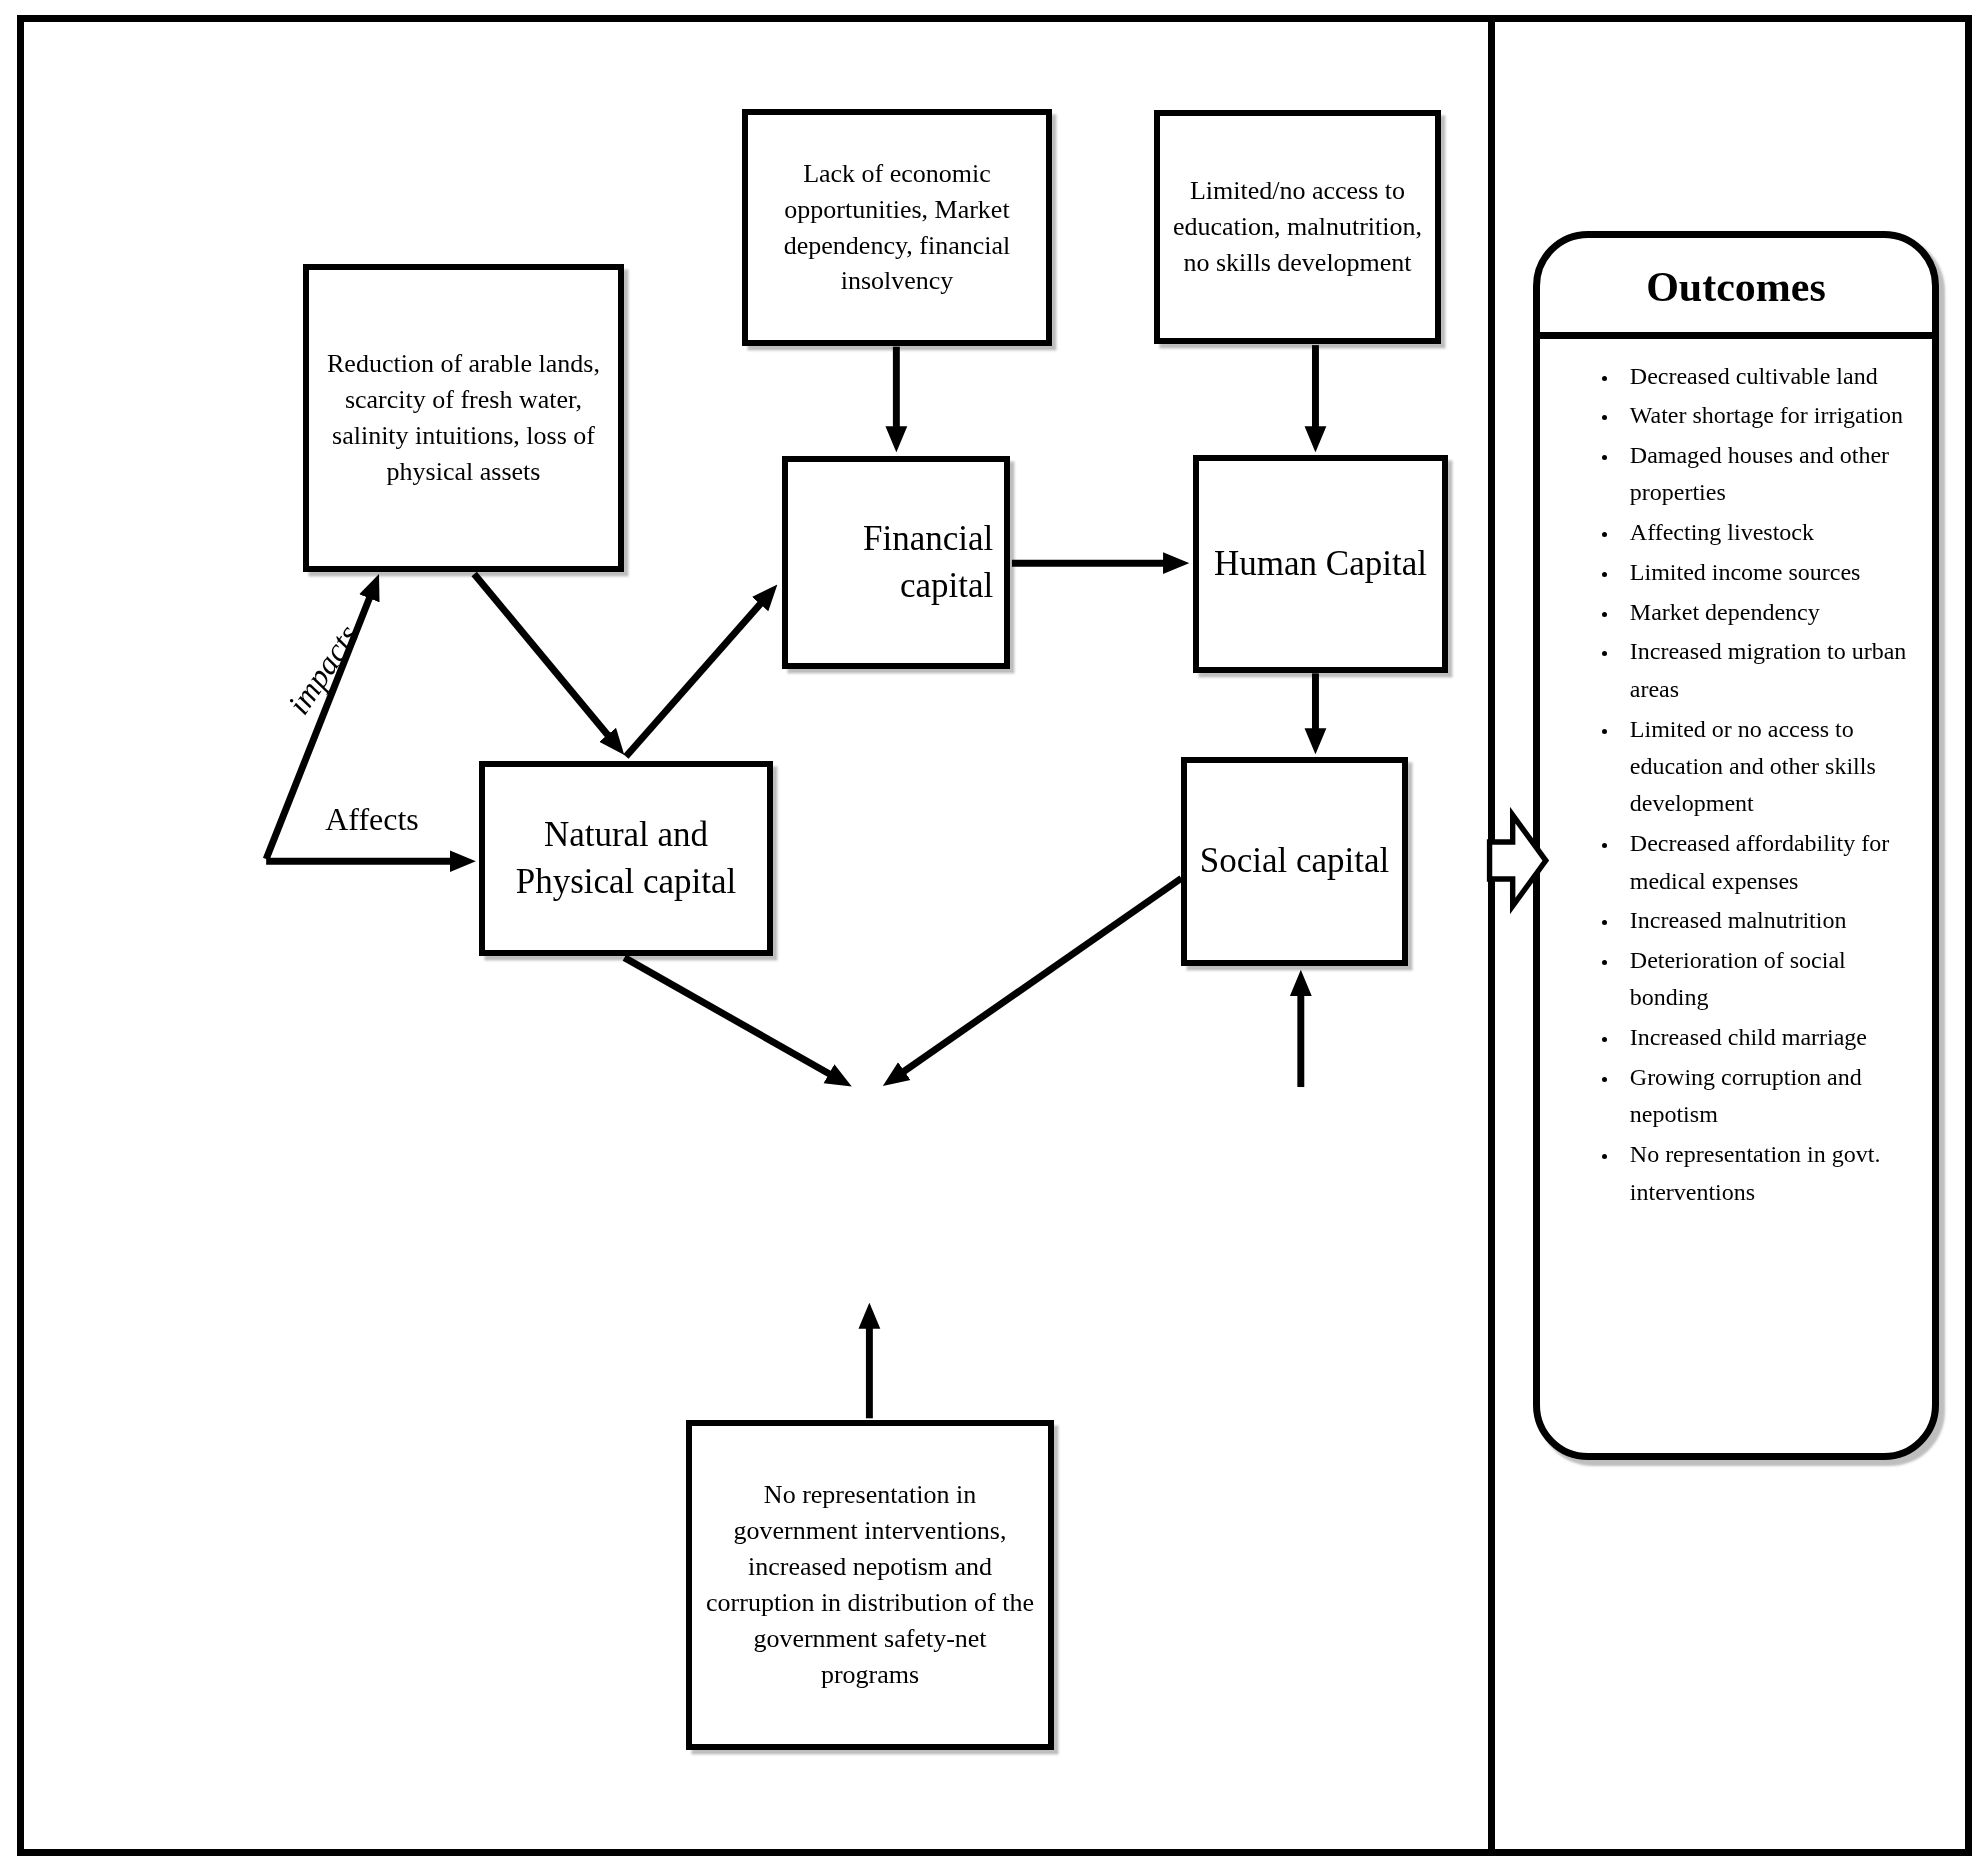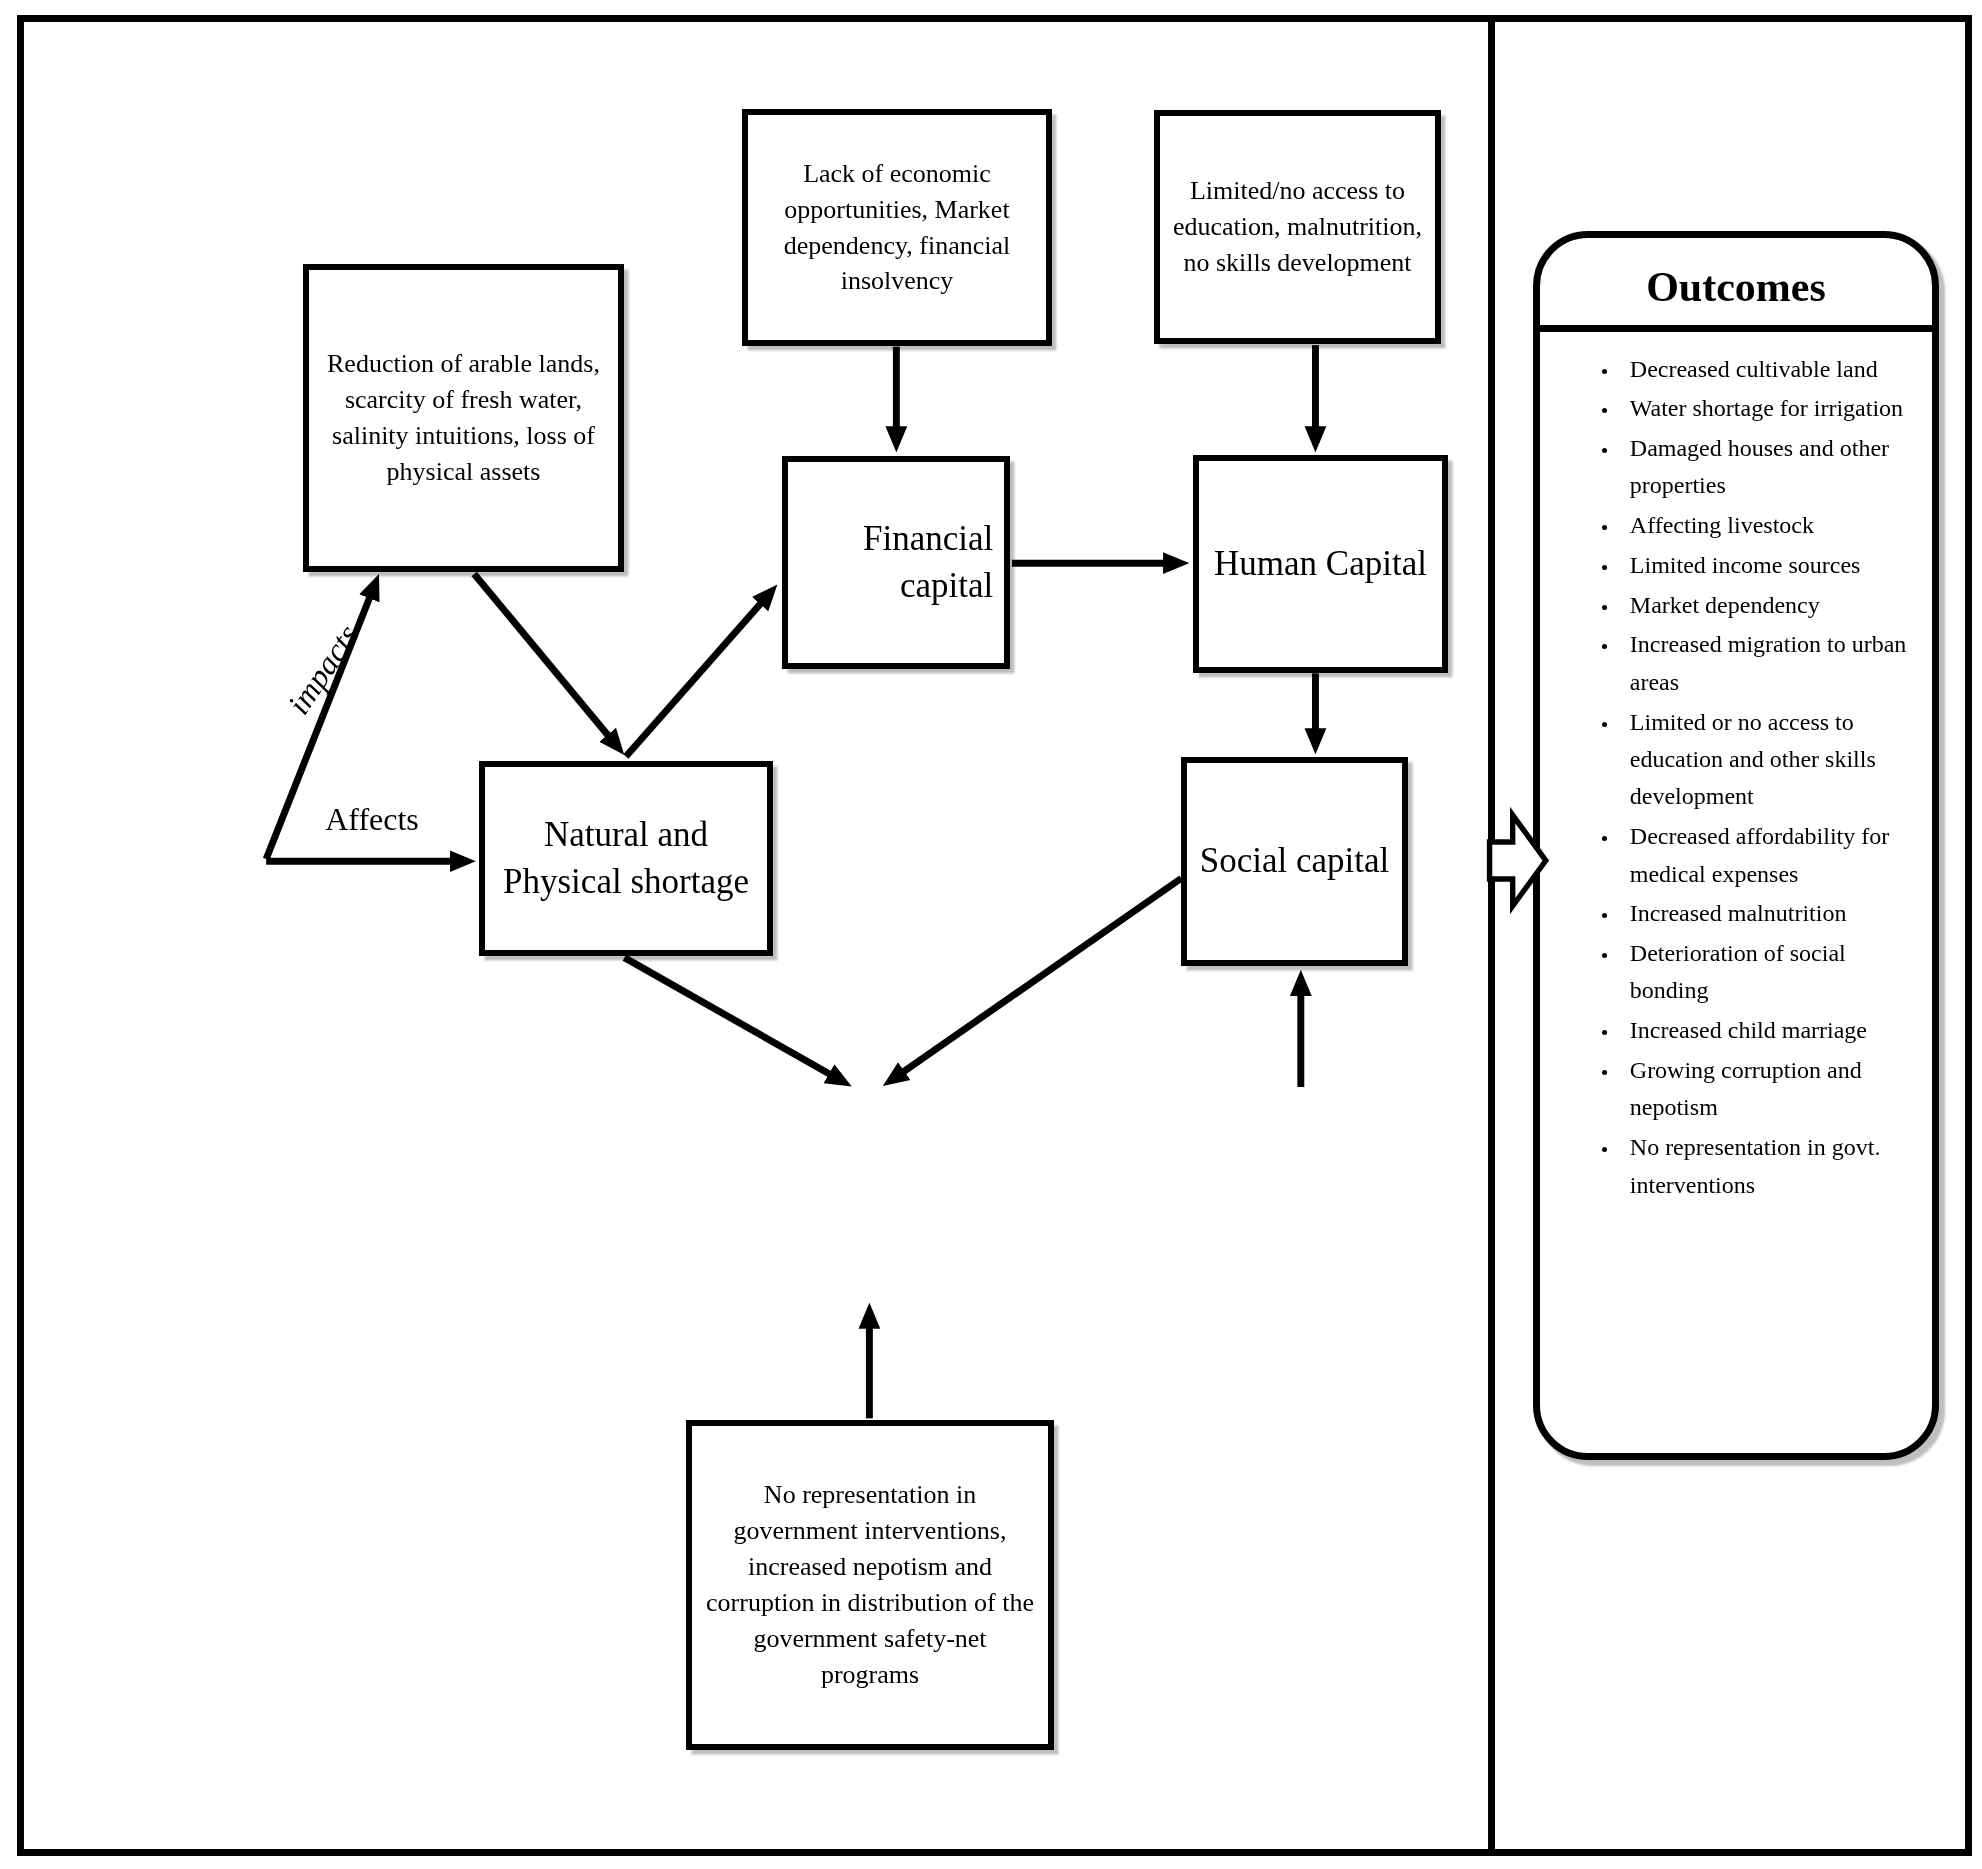--- a/index.html
+++ b/index.html
@@ -47,21 +47,21 @@
   #edges line{stroke:#000;stroke-width:9;}
   .panel{
     position:absolute;left:1533px;top:231px;width:406px;height:1229px;
     border:7px solid #000;border-radius:55px;
     background:#fff;box-sizing:border-box;
     box-shadow:5.4px 5.4px 2.3px rgba(110,110,110,0.45);
     z-index:2;
   }
   .panel-title{
     font-weight:bold;font-size:42px;text-align:center;
-    padding:25px 0 14px 0;
+    padding:25px 0 21px 0;
   }
   .panel-divider{
     height:7px;background:#000;width:100%;
   }
   .panel ul{
     margin:18.5px 0 0 0;
     padding:0 18.5px 0 79px;
     font-size:24px;line-height:1.56;
     list-style:disc outside;
   }
@@ -91,21 +91,21 @@
 
   <div class="box big" style="left:782px;top:456px;width:228px;height:213px;text-align:right;">
     <div class="lbl">Financial capital</div>
   </div>
 
   <div class="box big" style="left:1193px;top:455px;width:255px;height:218px;">
     <div class="lbl">Human Capital</div>
   </div>
 
   <div class="box big" style="left:479px;top:761px;width:294px;height:195px;">
-    <div class="lbl">Natural and Physical shortage</div>
+    <div class="lbl">Natural and Physical capital</div>
   </div>
 
   <div class="box big" style="left:1181px;top:757px;width:227px;height:209px;">
     <div class="lbl">Social capital</div>
   </div>
 
 
 
   <div class="box small" style="left:686px;top:1420px;width:368px;height:330px;">
     <div class="lbl">No representation in government interventions, increased nepotism and corruption in distribution of the government safety-net programs</div>

